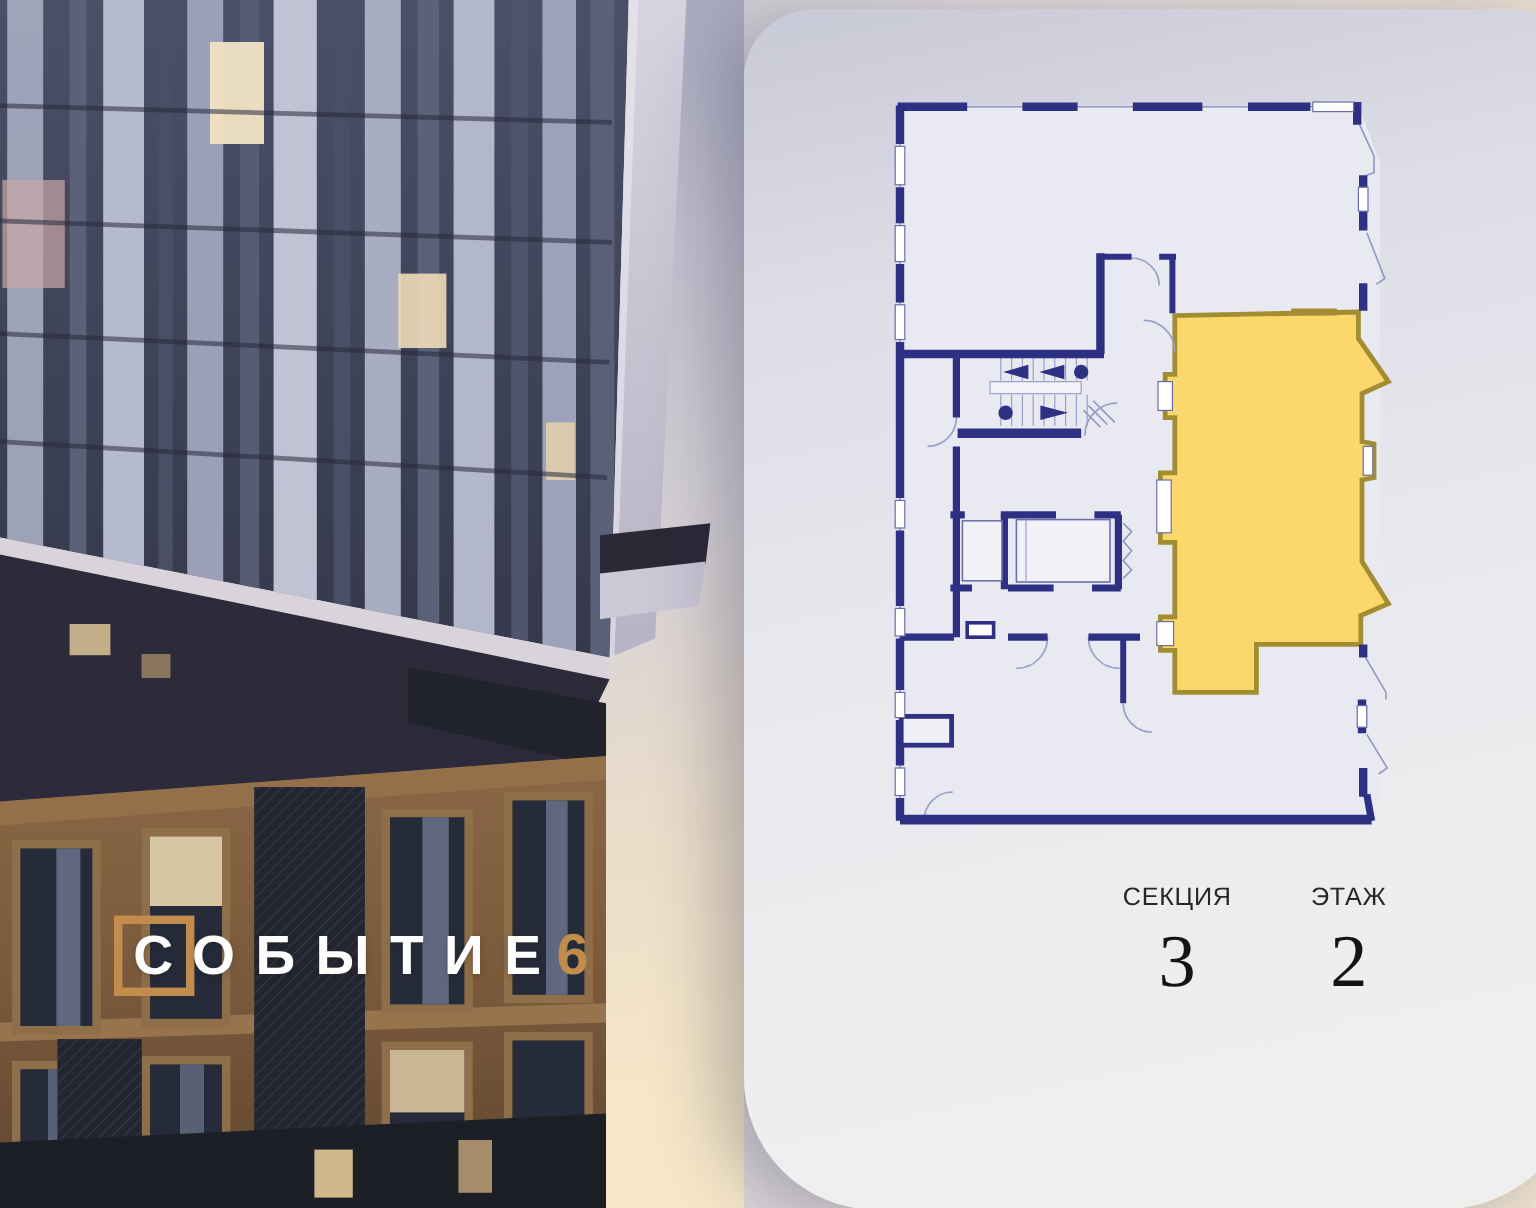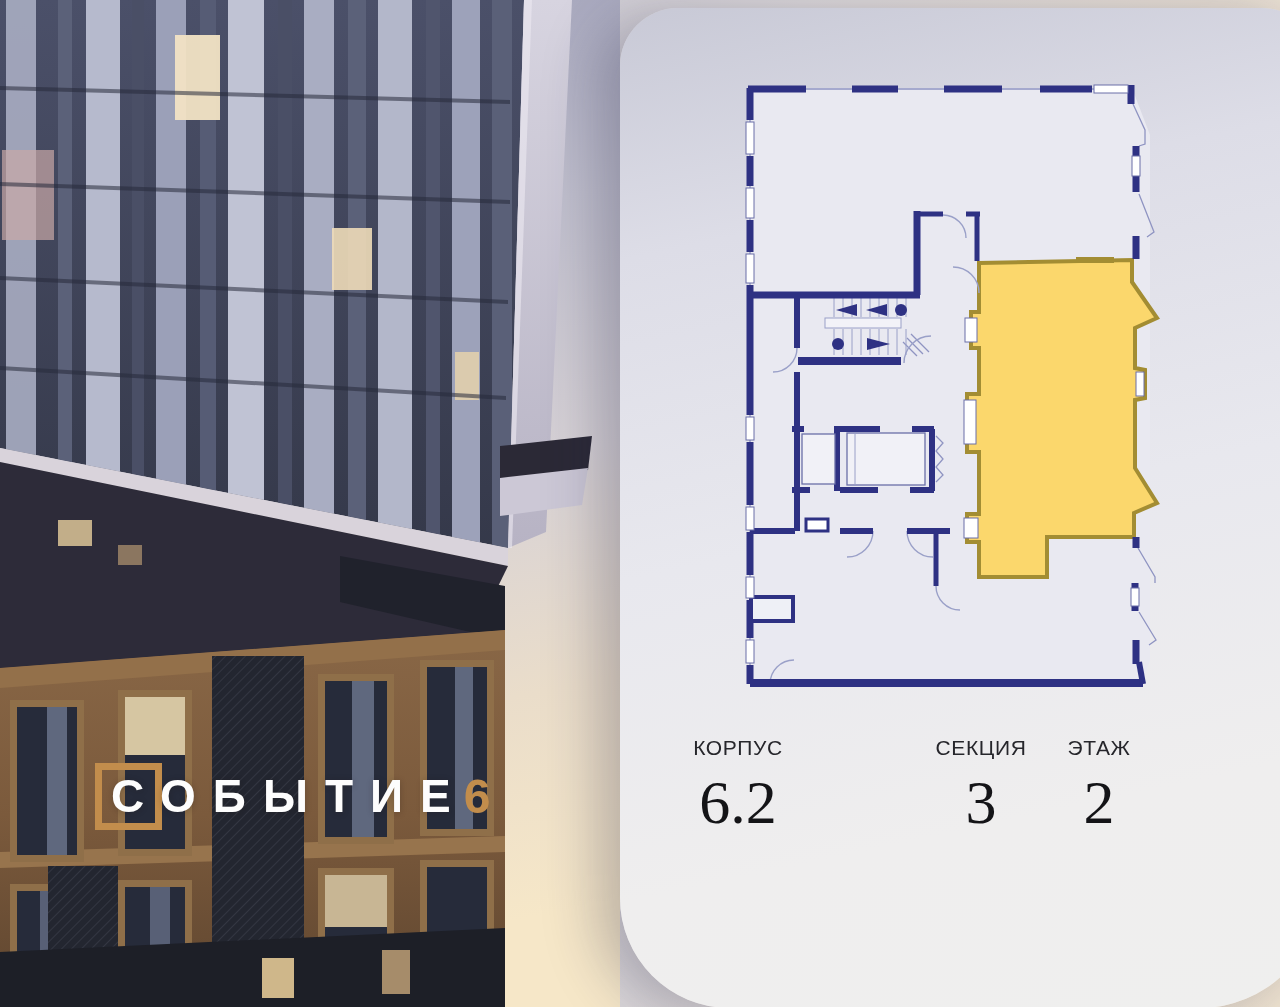--- a/index.html
+++ b/index.html
@@ -28,21 +28,21 @@
   
   .card{
     position:absolute;left:620px;top:8px;width:700px;height:1000px;
     border-radius:58px 58px 120px 110px;
     background:linear-gradient(168deg,#c8c9d6 0%,#dddde7 22%,#e8e8ee 50%,#efeeee 78%,#efefee 100%);
     box-shadow:-22px 8px 55px rgba(35,35,70,.28);
   }
   .plan{position:absolute;left:120px;top:72px;width:430px;height:620px;display:block;}
   .info{position:absolute;left:0;top:0;width:100%;height:100%;pointer-events:none;}
   .info .col{position:absolute;top:728px;transform:translateX(-50%);text-align:center;}
-  .info .col.c0{left:118px;} .info .col.c1{left:313px;margin-left:48px;} .info .col.c2{left:479px;}
+  .info .col.c0{left:118px;} .info .col.c1{left:313px;margin-left:48px;} .info .col.c2{left:504px;}
   .info .lab{font-size:21px;letter-spacing:.6px;font-weight:500;color:#26262b;}
   .info .val{
     font-family:"Liberation Serif","DejaVu Serif",serif;
     font-size:62px;line-height:1;color:#141417;margin-top:11px;
   }
 </style>
 </head>
 <body>
 
 <div class="stage">
@@ -244,24 +244,20 @@
         <rect x="6" y="427" width="8" height="23"></rect>
         <rect x="6" y="497" width="8" height="21"></rect>
         <rect x="6" y="560" width="8" height="23"></rect>
         <rect x="354" y="5" width="34" height="8"></rect>
         <rect x="392" y="76" width="8" height="20"></rect>
         <rect x="391" y="508" width="8" height="18"></rect>
       </g>
     </svg>
 
     <div class="info">
-      <div class="col c0">
-        <div class="lab">КОРПУС</div>
-        <div class="val">6.2</div>
-      </div>
       <div class="col c1">
         <div class="lab">СЕКЦИЯ</div>
         <div class="val">3</div>
       </div>
       <div class="col c2">
         <div class="lab">ЭТАЖ</div>
         <div class="val">2</div>
       </div>
     </div>
   </div>

